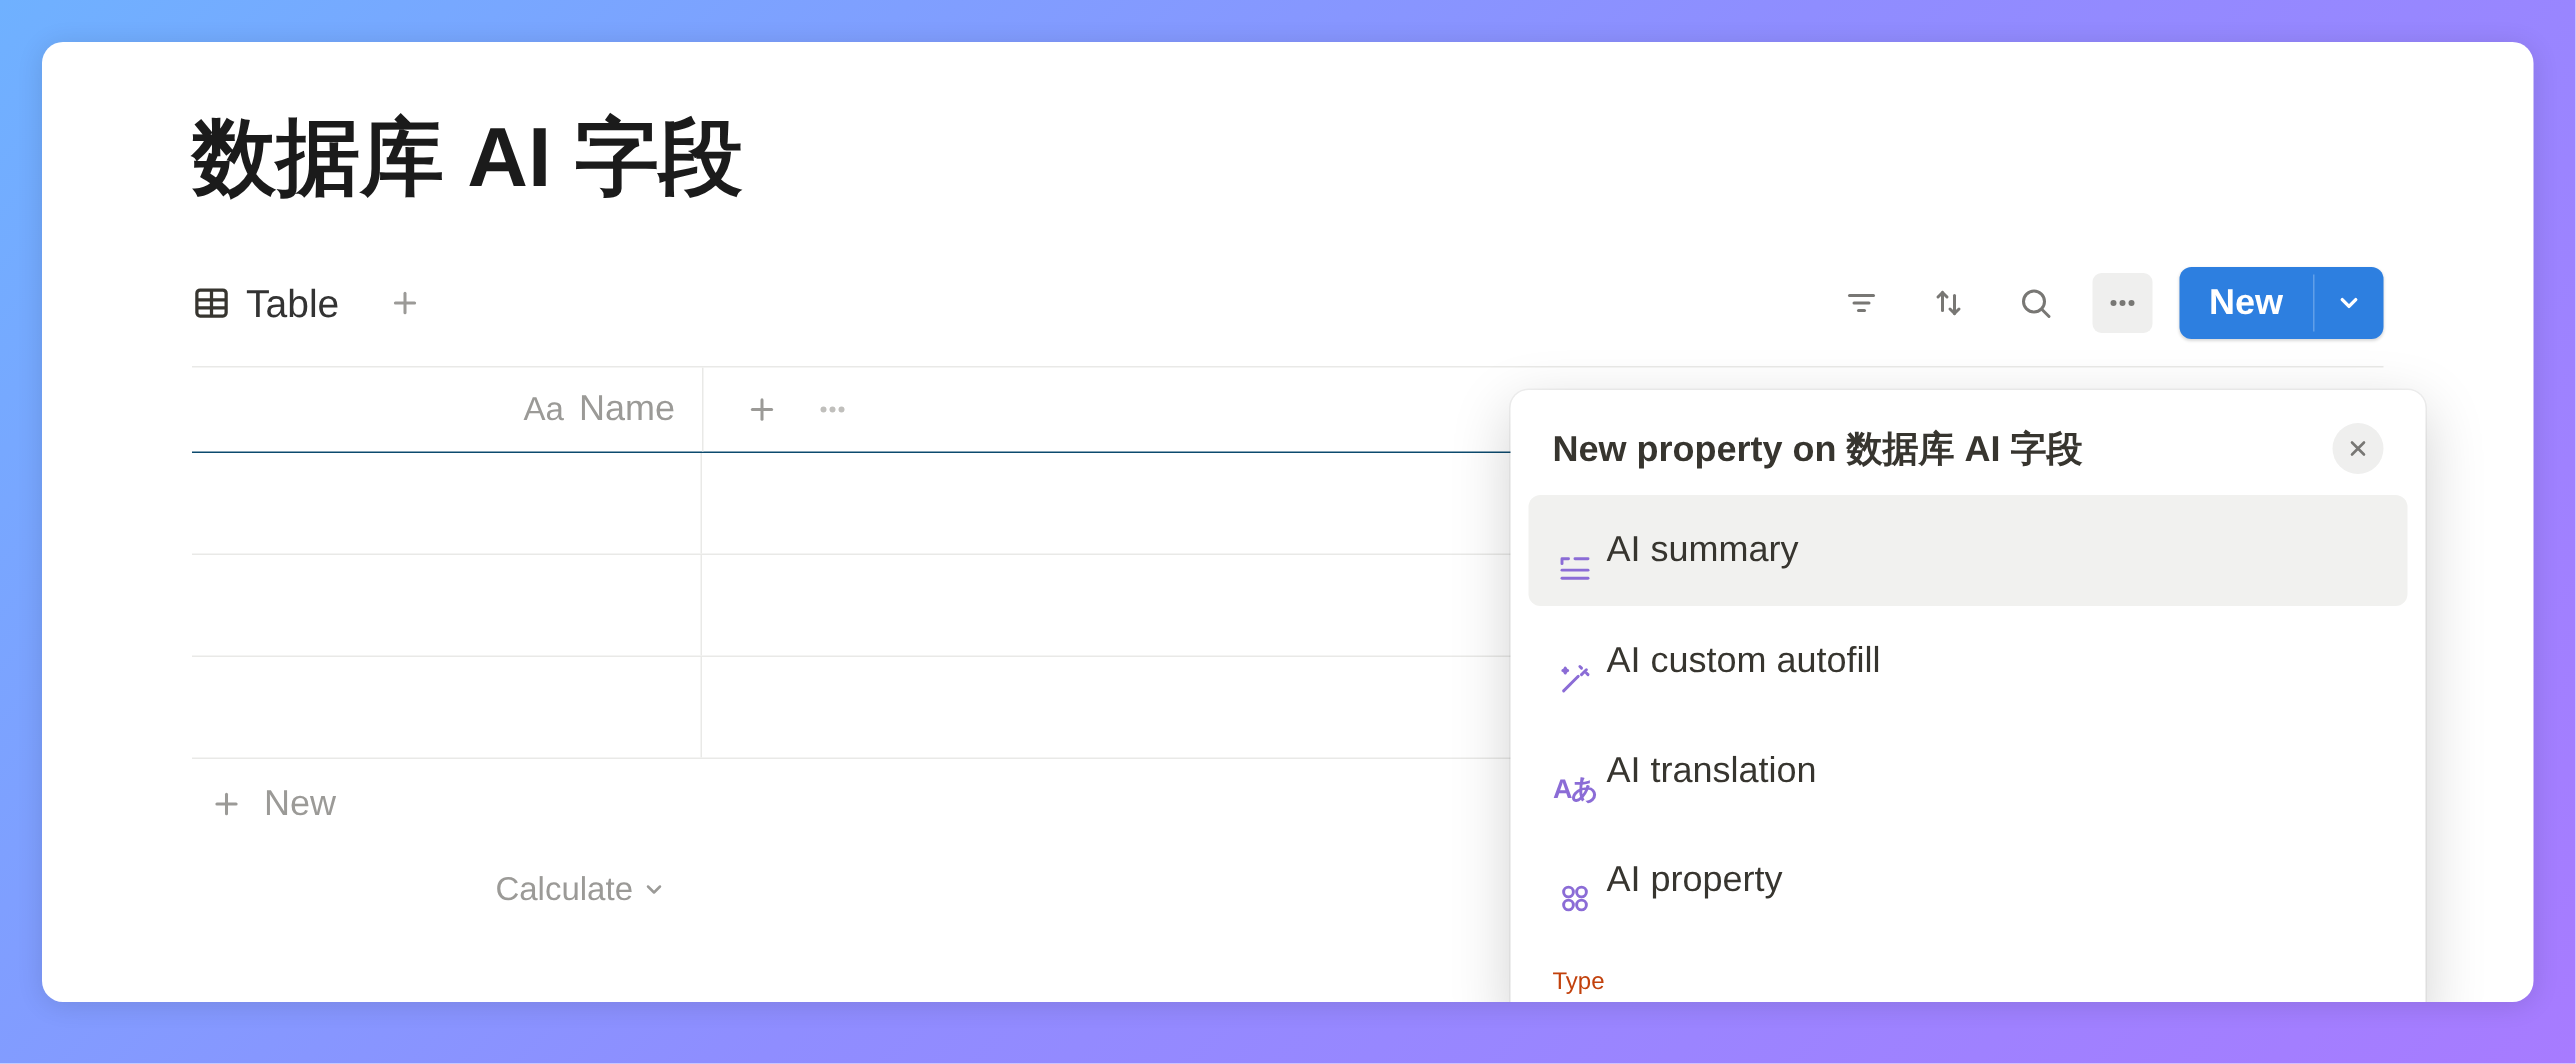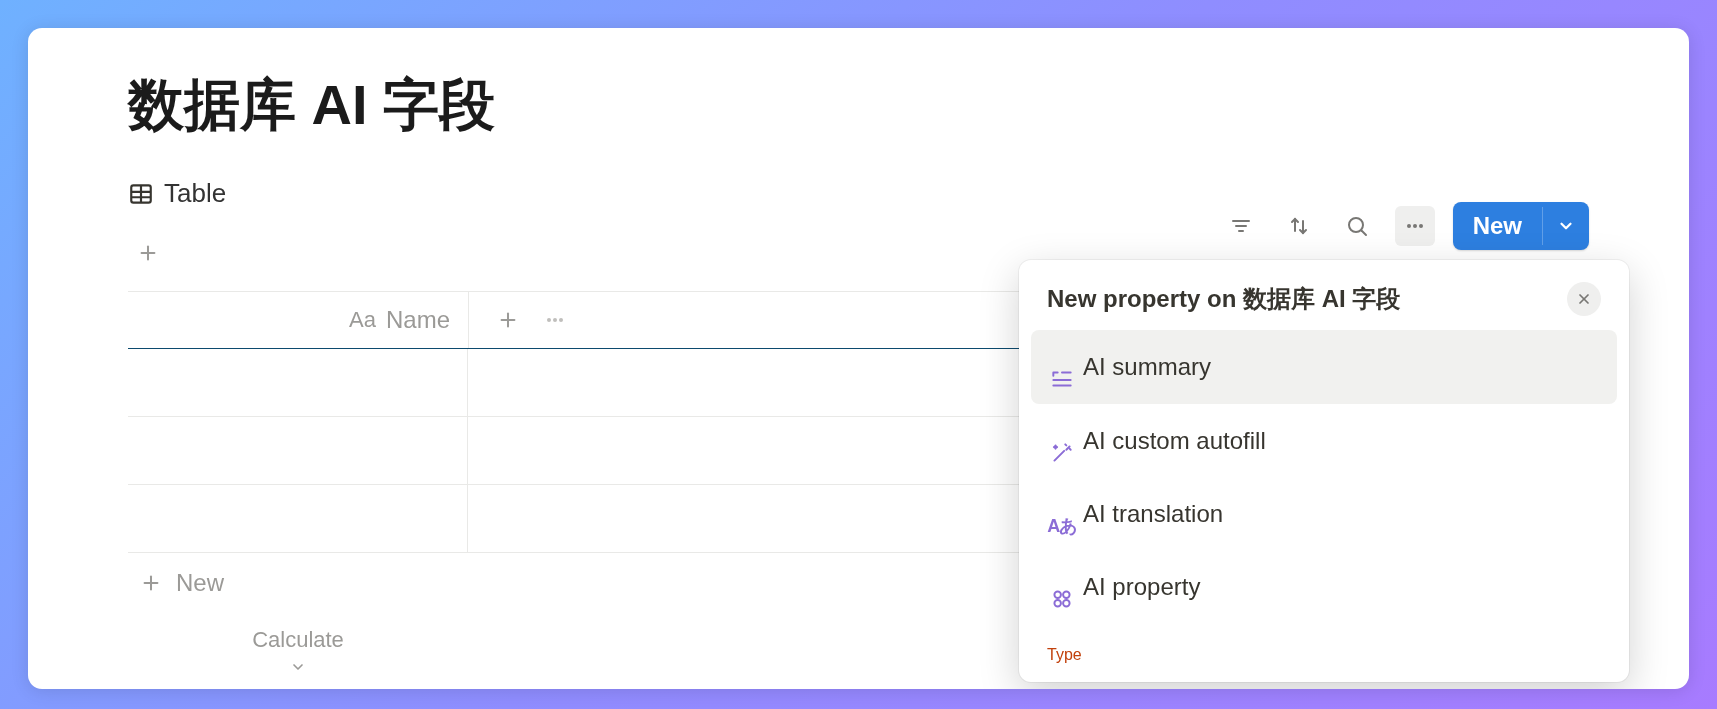--- a/index.html
+++ b/index.html
@@ -26,21 +26,21 @@
     font-weight: 700;
     color: #1b1b1b;
     margin-bottom: 34px;
   }
   .toolbar {
     display: flex;
     align-items: center;
     justify-content: space-between;
     margin-bottom: 18px;
   }
-  .tb-left { display: flex; align-items: flex-start; gap: 24px; flex-direction: column; }
+  .tb-left { display: flex; align-items: center; gap: 24px; }
   .view-tab { display: flex; align-items: center; gap: 10px; color: #333; font-size: 26px; font-weight: 500; cursor: pointer; }
   .tb-right { display: flex; align-items: center; gap: 18px; }
   .icon-btn {
     width: 40px; height: 40px; display: flex; align-items: center; justify-content: center;
     border-radius: 6px; color: #787774; cursor: pointer;
   }
   .icon-btn.active { background: #efefee; }
   .new-btn {
     display: flex; align-items: center; background: #2d7fe0; color: #fff;
     border-radius: 8px; font-size: 24px; font-weight: 600; overflow: hidden;
@@ -70,26 +70,26 @@
   .new-row {
     display: flex; align-items: center; gap: 14px; padding: 16px 12px;
     color: #9b9a97; font-size: 24px; cursor: pointer;
   }
   .calc-row {
     display: grid;
     grid-template-columns: 340px 1fr;
   }
   .calc-cell {
     display: flex; align-items: center; justify-content: flex-end; gap: 6px;
-    padding: 14px 24px; color: #9b9a97; font-size: 22px; cursor: pointer; flex-direction: column;
+    padding: 14px 24px; color: #9b9a97; font-size: 22px; cursor: pointer;
   }
   
   .panel {
     position: absolute;
-    top: 232px; right: 60px;
+    top: 232px; right: 72px;
     width: 610px;
     background: #fff;
     border-radius: 12px;
     box-shadow: 0 12px 40px rgba(0,0,0,0.18), 0 0 0 1px rgba(15,15,15,0.05);
     padding: 16px 12px 10px 12px;
   }
   .panel-head {
     display: flex; align-items: center; justify-content: space-between;
     padding: 6px 16px 14px 16px;
   }

